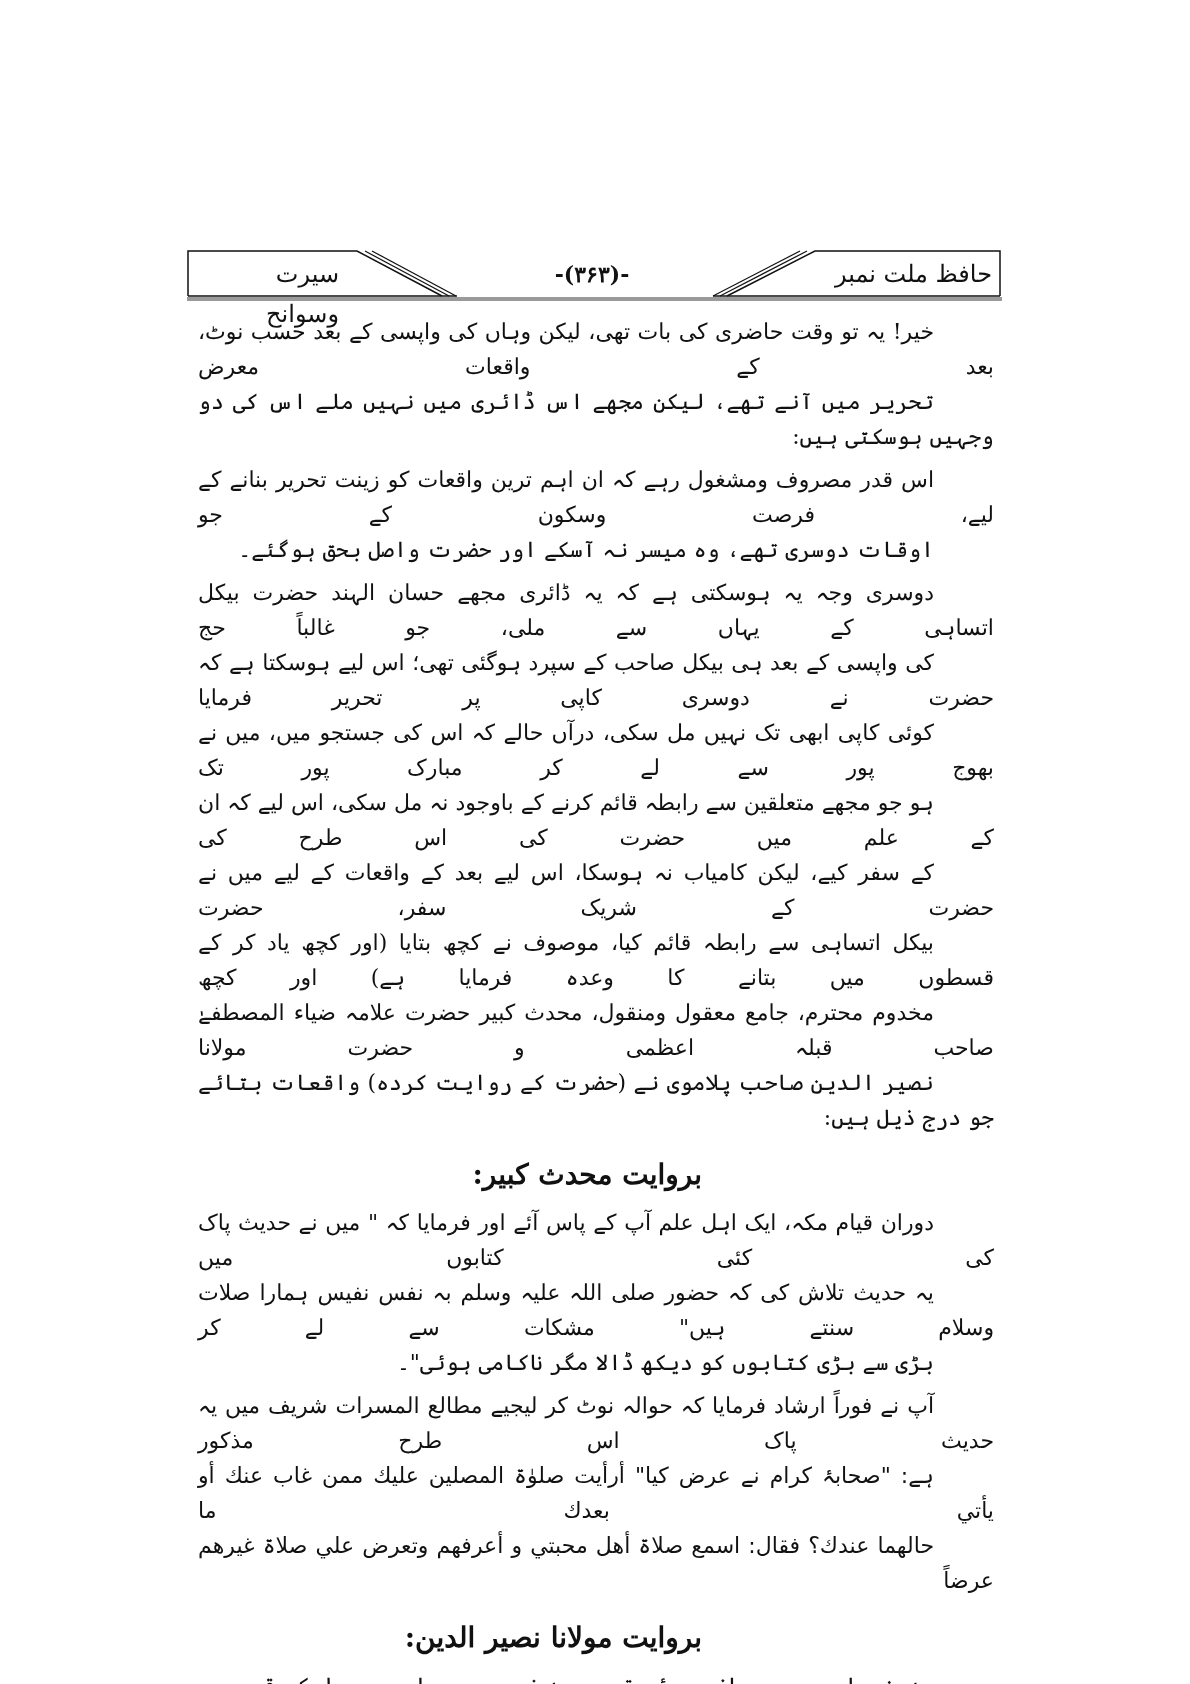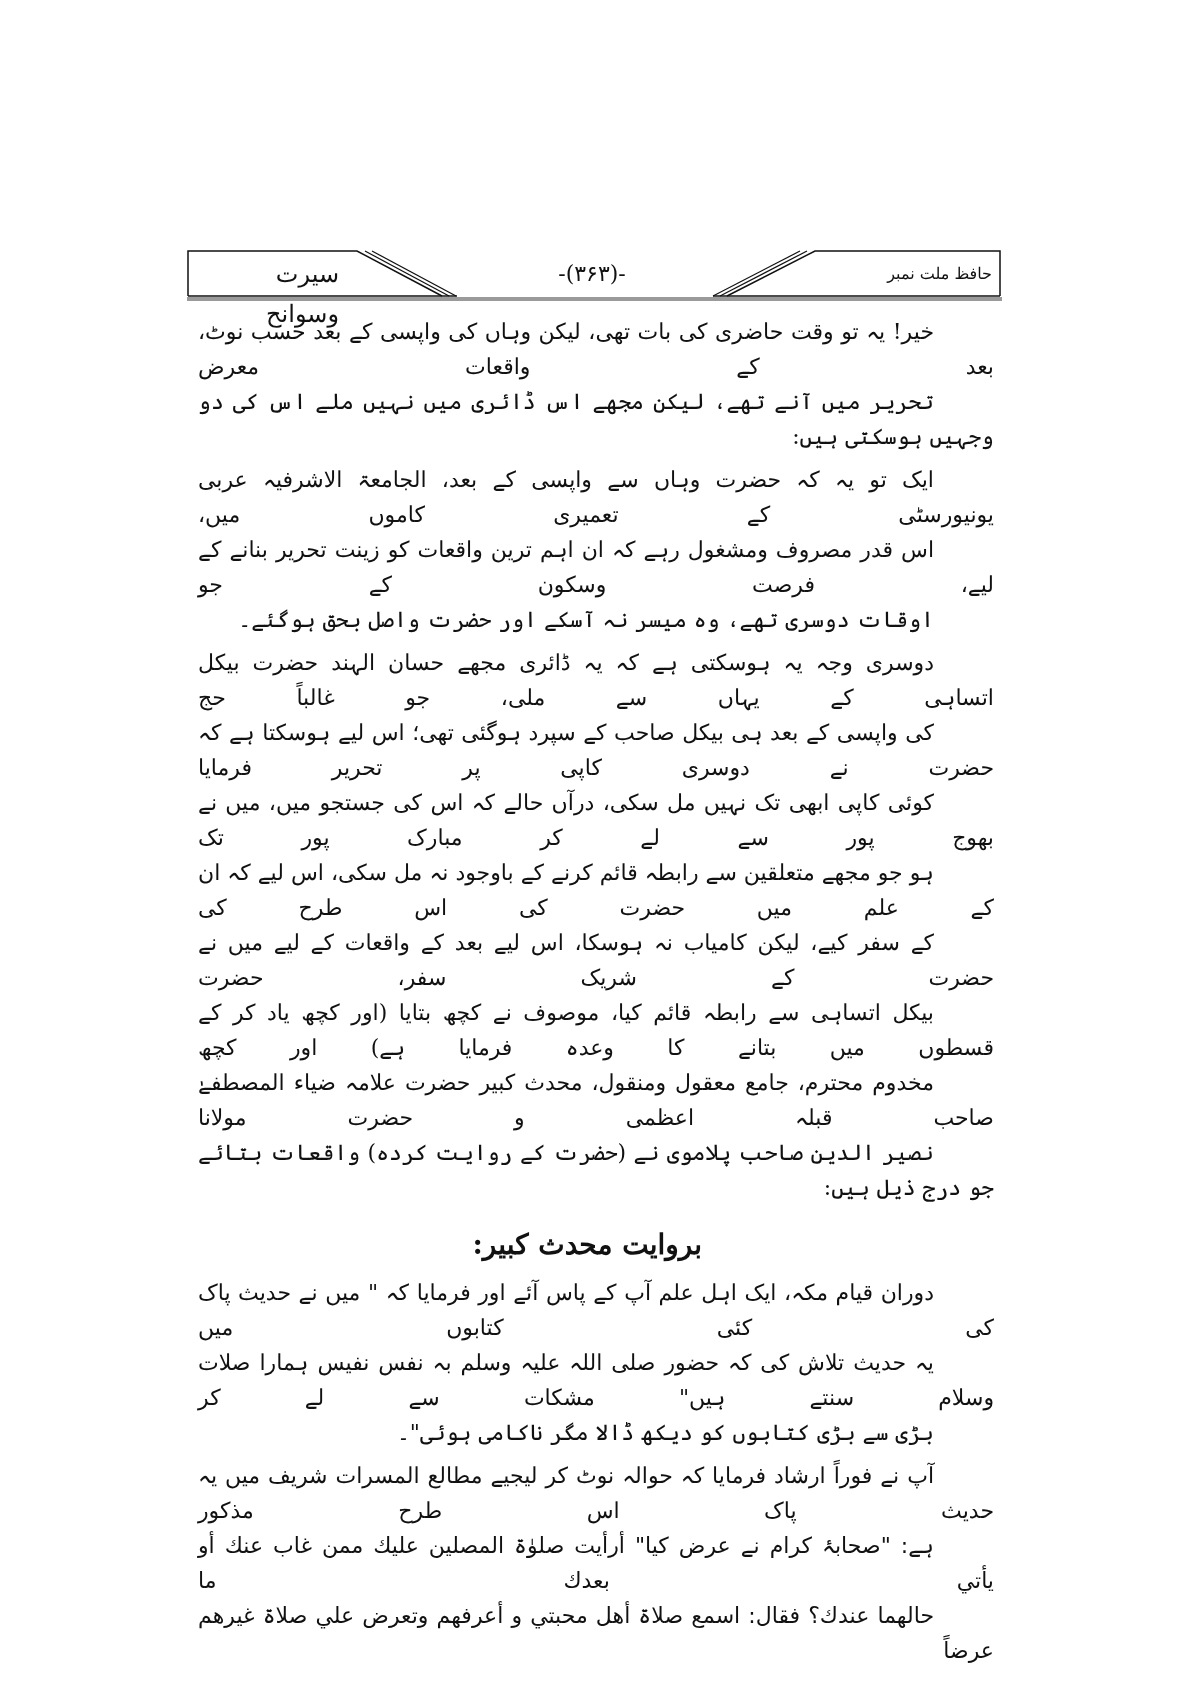--- a/index.html
+++ b/index.html
@@ -7,25 +7,25 @@
          font-family: "DejaVu Sans", sans-serif; color: #111; }
   .page { position: absolute; left: 0; top: 0; width: 1190px; height: 1684px; }
 
   
   .header { position: absolute; left: 187px; top: 250px; width: 815px; height: 52px; }
   .hdr-svg { position: absolute; left: 0; top: 0; width: 815px; height: 52px; }
   .hdr-left-title { position: absolute; left: 12px; top: 4px; width: 140px; height: 40px;
                     direction: rtl; text-align: right; font-size: 24px; line-height: 40px;
                     font-family: "DejaVu Serif", serif; }
   .hdr-right-title { position: absolute; right: 10px; top: 4px; width: 160px; height: 40px;
-                     direction: rtl; text-align: right; font-size: 16px; line-height: 40px;
+                     direction: rtl; text-align: right; font-size: 24px; line-height: 40px;
                      font-family: "DejaVu Serif", serif; }
   .hdr-page-no { position: absolute; left: 340px; top: 4px; width: 130px; height: 40px;
                  text-align: center; font-size: 22px; line-height: 40px; direction: ltr;
-                 font-family: "DejaVu Serif", serif; }
+                 font-family: "DejaVu Serif", serif; font-weight: bold; }
 
   
   .body-text { position: absolute; left: 190px; top: 306px; width: 812px;
                direction: rtl; text-align: justify; text-align-last: auto;
                font-family: "DejaVu Serif", serif; font-size: 22px; line-height: 35px; }
   .para { margin: 8px; text-indent: 0; }
   .para.indent { text-indent: 60px; }
   .para .line { display: block; text-align: justify; text-align-last: justify; }
   .para .line.last { text-align-last: right; }
   .heading { margin: 18px 0 0 0; padding-right: 300px; font-size: 28px; line-height: 44px;
@@ -56,21 +56,20 @@
     <div class="hdr-page-no">-(۳۶۳)-</div>
     <div class="hdr-right-title">حافظ ملت نمبر</div>
   </div>
 
   <div class="body-text">
     <p class="para indent">
       <span class="line">خیر! یہ تو وقت حاضری کی بات تھی، لیکن وہاں کی واپسی کے بعد حسب نوٹ، بعد کے واقعات معرض</span>
       <span class="line last">تحریر میں آنے تھے، لیکن مجھے اس ڈائری میں نہیں ملے اس کی دو وجہیں ہوسکتی ہیں:</span>
     </p>
     <p class="para indent">
-      <span class="line">ایک تو یہ کہ حضرت وہاں سے واپسی کے بعد، الجامعۃ الاشرفیہ عربی یونیورسٹی کے تعمیری کاموں میں،</span>
       <span class="line">اس قدر مصروف ومشغول رہے کہ ان اہم ترین واقعات کو زینت تحریر بنانے کے لیے، فرصت وسکون کے جو</span>
       <span class="line last">اوقات دوسری تھے، وہ میسر نہ آسکے اور حضرت واصل بحق ہوگئے۔</span>
     </p>
     <p class="para indent">
       <span class="line">دوسری وجہ یہ ہوسکتی ہے کہ یہ ڈائری مجھے حسان الہند حضرت بیکل اتساہی کے یہاں سے ملی، جو غالباً حج</span>
       <span class="line">کی واپسی کے بعد ہی بیکل صاحب کے سپرد ہوگئی تھی؛ اس لیے ہوسکتا ہے کہ حضرت نے دوسری کاپی پر تحریر فرمایا</span>
       <span class="line">کوئی کاپی ابھی تک نہیں مل سکی، درآں حالے کہ اس کی جستجو میں، میں نے بھوج پور سے لے کر مبارک پور تک</span>
       <span class="line">ہو جو مجھے متعلقین سے رابطہ قائم کرنے کے باوجود نہ مل سکی، اس لیے کہ ان کے علم میں حضرت کی اس طرح کی</span>
       <span class="line">کے سفر کیے، لیکن کامیاب نہ ہوسکا، اس لیے بعد کے واقعات کے لیے میں نے حضرت کے شریک سفر، حضرت</span>
       <span class="line">بیکل اتساہی سے رابطہ قائم کیا، موصوف نے کچھ بتایا (اور کچھ یاد کر کے قسطوں میں بتانے کا وعدہ فرمایا ہے) اور کچھ</span>

